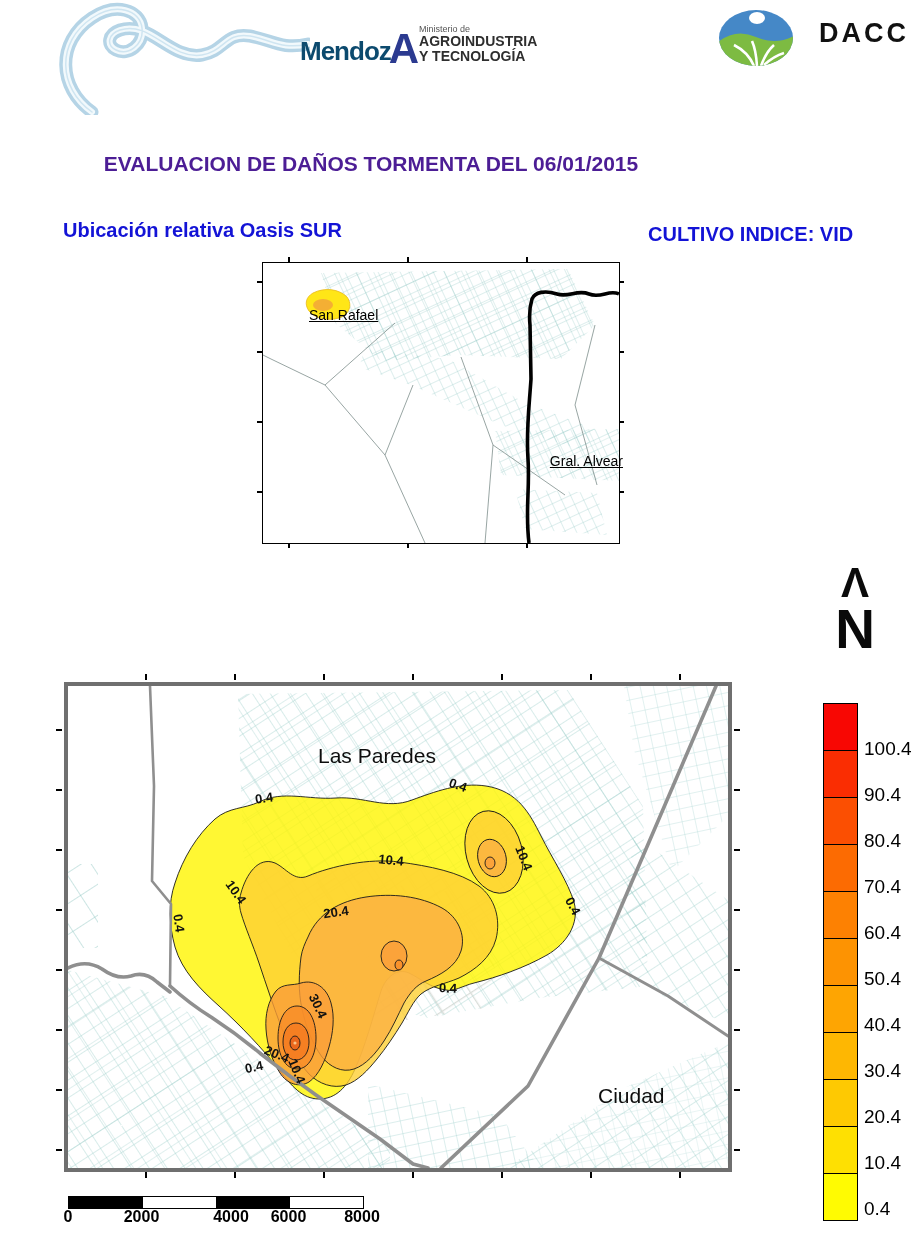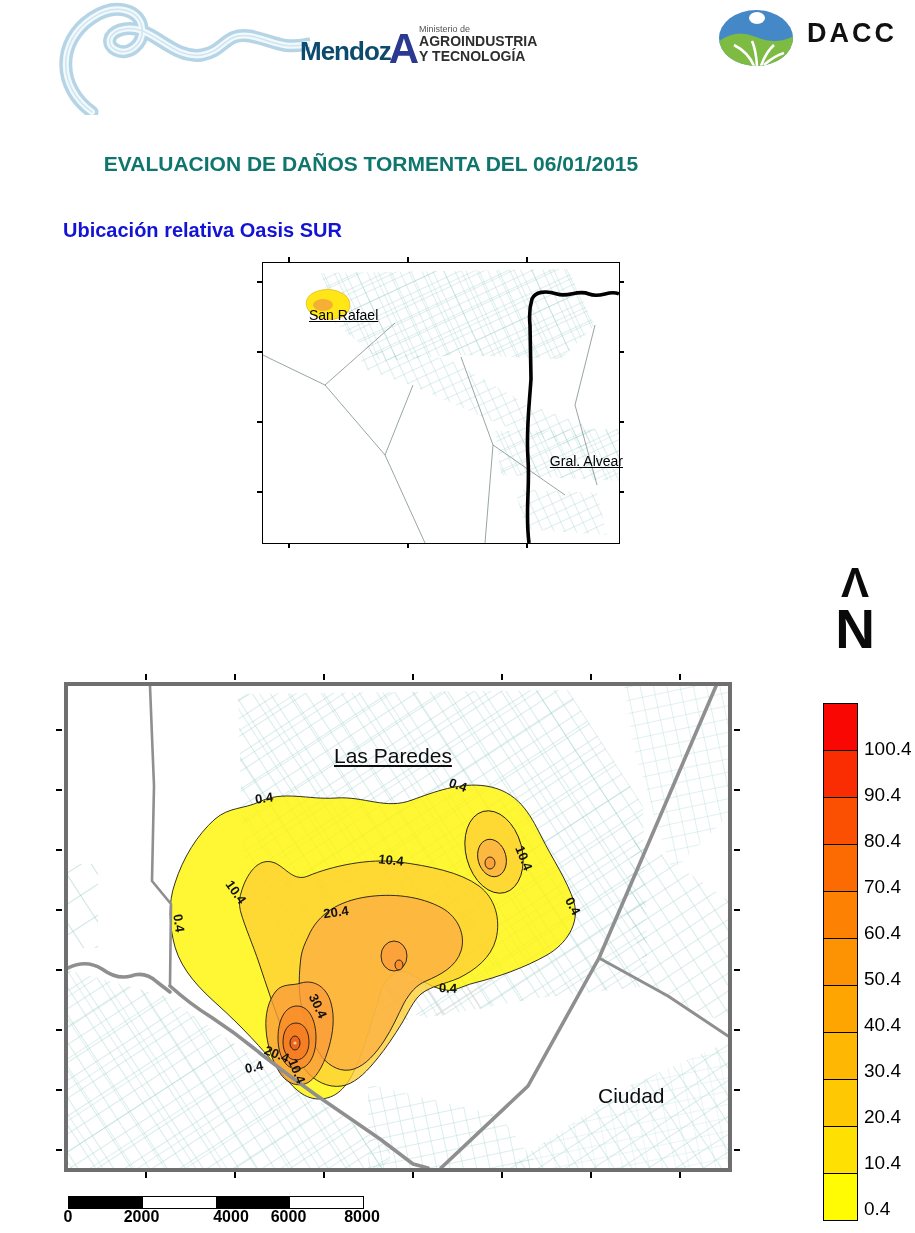--- a/index.html
+++ b/index.html
@@ -9,25 +9,25 @@
   }
   .abs{position:absolute;}
 
   
   .wordmark{left:300px; top:24px; display:flex; align-items:flex-end;}
   .wm-name{font-weight:bold; color:#0c4a6e; font-size:26px; line-height:26px; letter-spacing:-1px;}
   .wm-a{font-weight:bold; color:#2b3a90; font-size:42px; line-height:30px; letter-spacing:-2px; margin-left:-2px;}
   .ministry{margin-left:2px; margin-bottom:0px;}
   .ministry .m-small{font-size:9px; color:#555; line-height:10px;}
   .ministry .m-big{font-size:14px; font-weight:bold; color:#2e2e2e; line-height:15px; letter-spacing:0px;}
-  .dacc{left:718px; top:8px; display:flex; align-items:flex-start; gap:9px;}
+  .dacc{left:718px; top:8px; display:flex; align-items:flex-start; gap:21px;}
   .dacc-text{font-size:27px; font-weight:bold; color:#111; letter-spacing:3px; margin-top:10px;}
 
   
-  .title{left:0; top:152px; width:742px; text-align:center; color:#0f766e; font-weight:bold; font-size:21px; line-height:24px;}
+  .title{left:0; top:152px; width:742px; text-align:center; color:#4c1d95; font-weight:bold; font-size:21px; line-height:24px;}
   .sub{color:#1313d6; font-weight:bold; font-size:20px;}
   .sub-left{left:63px; top:219px;}
   .sub-right{left:648px; top:223px;}
 
   
   .locmap{left:262px; top:262px; width:356px; height:280px; border:1px solid #000; background:#fff;}
   .loc-label{position:absolute; color:#000; font-size:14px; white-space:nowrap;text-decoration:underline;}
   .loc-sr{left:46px; top:44px;}
   .loc-ga{right:-4px; top:190px;}
   .tick{position:absolute; background-repeat:repeat;}
@@ -42,21 +42,21 @@
 
   
   .north{left:812px; top:564px; width:86px; text-align:center; color:#0a0a0a;}
   .north .chev{font-size:42px; font-weight:bold; line-height:38px; letter-spacing:0;}
   .north .nlet{font-size:55px; font-weight:bold; line-height:54px;}
 
   
   .bigmap{left:64px; top:682px; width:660px; height:482px; border:4px solid #6f6f6f; background:#fff;}
   .bigmap svg{display:block;}
   .bm-label{position:absolute; color:#0d0d0d; font-size:21px; font-weight:500; white-space:nowrap;}
-  .bm-lp{left:266px; top:58px;text-decoration:underline;}
+  .bm-lp{left:250px; top:58px;}
   .bm-ci{left:530px; top:398px;}
   .clayer{position:absolute; left:0; top:0; width:660px; height:482px; pointer-events:none;}
   .clabel{position:absolute; font-size:13px; font-weight:600; color:#111; white-space:nowrap;}
   .bm-t{left:68px; top:674px; width:660px; height:6px;
         background:repeating-linear-gradient(90deg,transparent 0 77px,#000 77px 79px,transparent 79px 89px);}
   .bm-b{left:68px; top:1172px; width:660px; height:6px;
         background:repeating-linear-gradient(90deg,transparent 0 77px,#000 77px 79px,transparent 79px 89px);}
   .bm-l{left:56px; top:686px; width:6px; height:482px;
         background:repeating-linear-gradient(180deg,transparent 0 43px,#000 43px 45px,transparent 45px 60px);}
   .bm-r{left:734px; top:686px; width:6px; height:482px;
@@ -118,20 +118,21 @@
         <ellipse cx="39" cy="10" rx="8" ry="6" fill="#ffffff"></ellipse>
       </g>
     </svg>
     <span class="dacc-text">DACC</span>
   </div>
 
   <div class="abs title">
     <div>EVALUACION DE DAÑOS TORMENTA DEL 06/01/2015</div>
   </div>
   <div class="abs sub sub-left">Ubicación relativa Oasis SUR</div>
+  <div class="abs sub sub-right">CULTIVO INDICE: VID</div>
 
   <div class="tick lm-t"></div>
   <div class="tick lm-b"></div>
   <div class="tick lm-l"></div>
   <div class="tick lm-r"></div>
 
   <div class="abs locmap">
     <svg width="356" height="280" viewBox="0 0 356 280">
       <defs>
         <pattern id="cadS" width="10" height="10" patternUnits="userSpaceOnUse" patternTransform="rotate(-25)">

